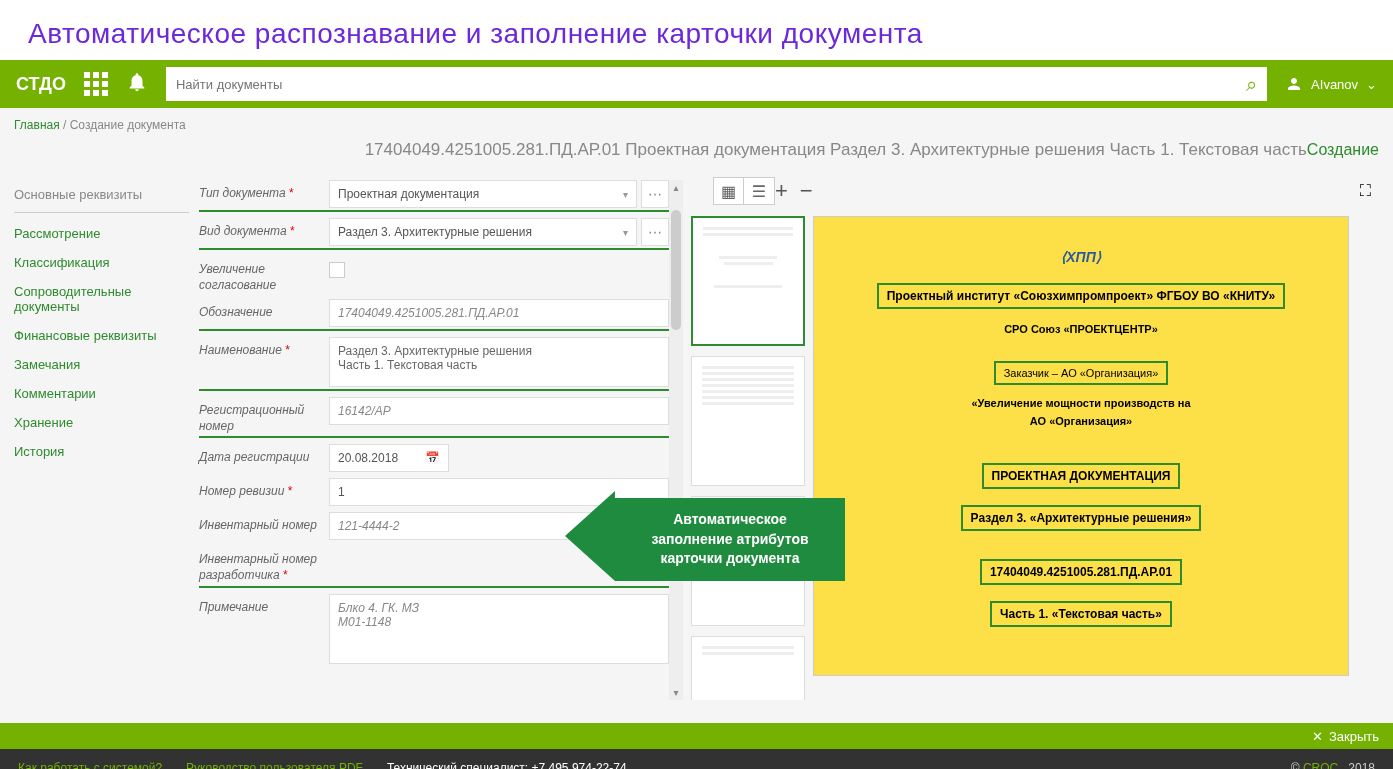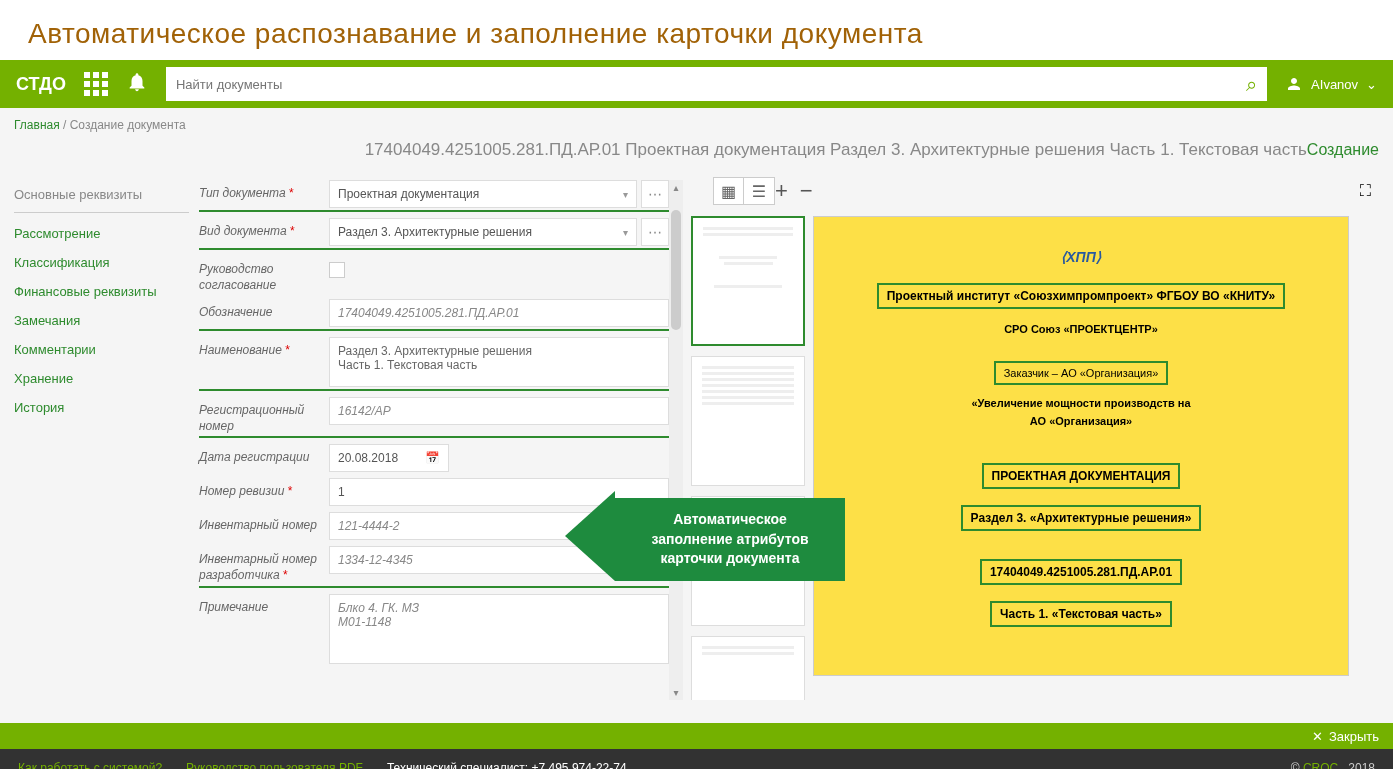--- a/index.html
+++ b/index.html
@@ -1,17 +1,17 @@
 <!DOCTYPE html>
 <html><head>
 <meta charset="utf-8">
 <style>
 * { box-sizing: border-box; margin: 0; padding: 0; font-family: Arial, sans-serif; }
 body { background: #fff; }
-.page-title { font-size: 28px; font-weight: 300; color: #a16207; padding: 18px 28px 10px; letter-spacing: 0.5px; }
+.page-title { font-size: 28px; font-weight: 300; color: #6d28d9; padding: 18px 28px 10px; letter-spacing: 0.5px; }
 .app-header { background: #74b100; height: 48px; display: flex; align-items: center; padding: 0 16px; gap: 18px; }
 .logo { color: #fff; font-weight: bold; font-size: 18px; }
 .apps-icon { display: grid; grid-template-columns: repeat(3,6px); grid-template-rows: repeat(3,6px); gap: 3px; cursor: pointer; }
 .apps-icon span { background: #fff; width: 6px; height: 6px; }
 .bell-icon svg { fill: #fff; width: 22px; height: 22px; }
 .search-box { flex: 1; background: #fff; height: 34px; display: flex; align-items: center; padding: 0 10px; }
 .search-box input { flex: 1; border: none; outline: none; font-size: 13px; color: #666; }
 .search-box .mag { color: #74b100; font-size: 20px; }
 .user-area { display: flex; align-items: center; gap: 8px; color: #fff; font-size: 13px; cursor: pointer; }
 .user-area svg { fill: #fff; }
@@ -110,20 +110,21 @@
   <div class="doc-title-row">
     <div class="doc-title">17404049.4251005.281.ПД.АР.01 Проектная документация  Раздел 3. Архитектурные решения Часть 1. Текстовая часть</div>
     <div class="status">Создание</div>
   </div>
 
   <div class="content-row">
     <div class="sidebar">
       <div class="item active">Основные реквизиты</div>
       <div class="item">Рассмотрение</div>
       <div class="item">Классификация</div>
+      <div class="item">Сопроводительные документы</div>
       <div class="item">Финансовые реквизиты</div>
       <div class="item">Замечания</div>
       <div class="item">Комментарии</div>
       <div class="item">Хранение</div>
       <div class="item">История</div>
     </div>
 
     <div class="form-col">
       <div class="form-row hl">
         <div class="form-label"><span>Тип документа</span> <span class="req">*</span></div>
@@ -139,21 +140,21 @@
         <div class="form-label"><span>Вид документа</span> <span class="req">*</span></div>
         <div class="form-ctrl">
           <div class="select-box">
               <span>Раздел 3. Архитектурные решения</span>
               <span class="chev">▾</span>
             </div>
           <div class="more-btn">⋯</div>
         </div>
       </div>
       <div class="form-row">
-        <div class="form-label">Руководство согласование</div>
+        <div class="form-label">Увеличение согласование</div>
         <div class="checkbox"></div>
       </div>
       <div class="form-row hl">
         <div class="form-label">Обозначение</div>
         <div class="text-input">17404049.4251005.281.ПД.АР.01</div>
       </div>
       <div class="form-row hl">
         <div class="form-label"><span>Наименование</span> <span class="req">*</span></div>
         <div class="textarea">Раздел 3. Архитектурные решения
 Часть 1. Текстовая часть</div>
@@ -172,21 +173,20 @@
       <div class="form-row">
         <div class="form-label"><span>Номер ревизии</span> <span class="req">*</span></div>
         <div class="text-input" style="font-style:normal;color:#555">1</div>
       </div>
       <div class="form-row">
         <div class="form-label">Инвентарный номер</div>
         <div class="text-input">121-4444-2</div>
       </div>
       <div class="form-row hl">
         <div class="form-label"><span>Инвентарный номер разработчика</span> <span class="req">*</span></div>
-        <div class="text-input">1334-12-4345</div>
       </div>
       <div class="form-row">
         <div class="form-label">Примечание</div>
         <div class="textarea" style="min-height:70px;font-style:italic;color:#888">Блко 4. ГК. МЗ
 М01-1148</div>
       </div>
     </div>
 
     <div class="scrollbar-v">
       <div class="arr" style="top:2px">▴</div>

